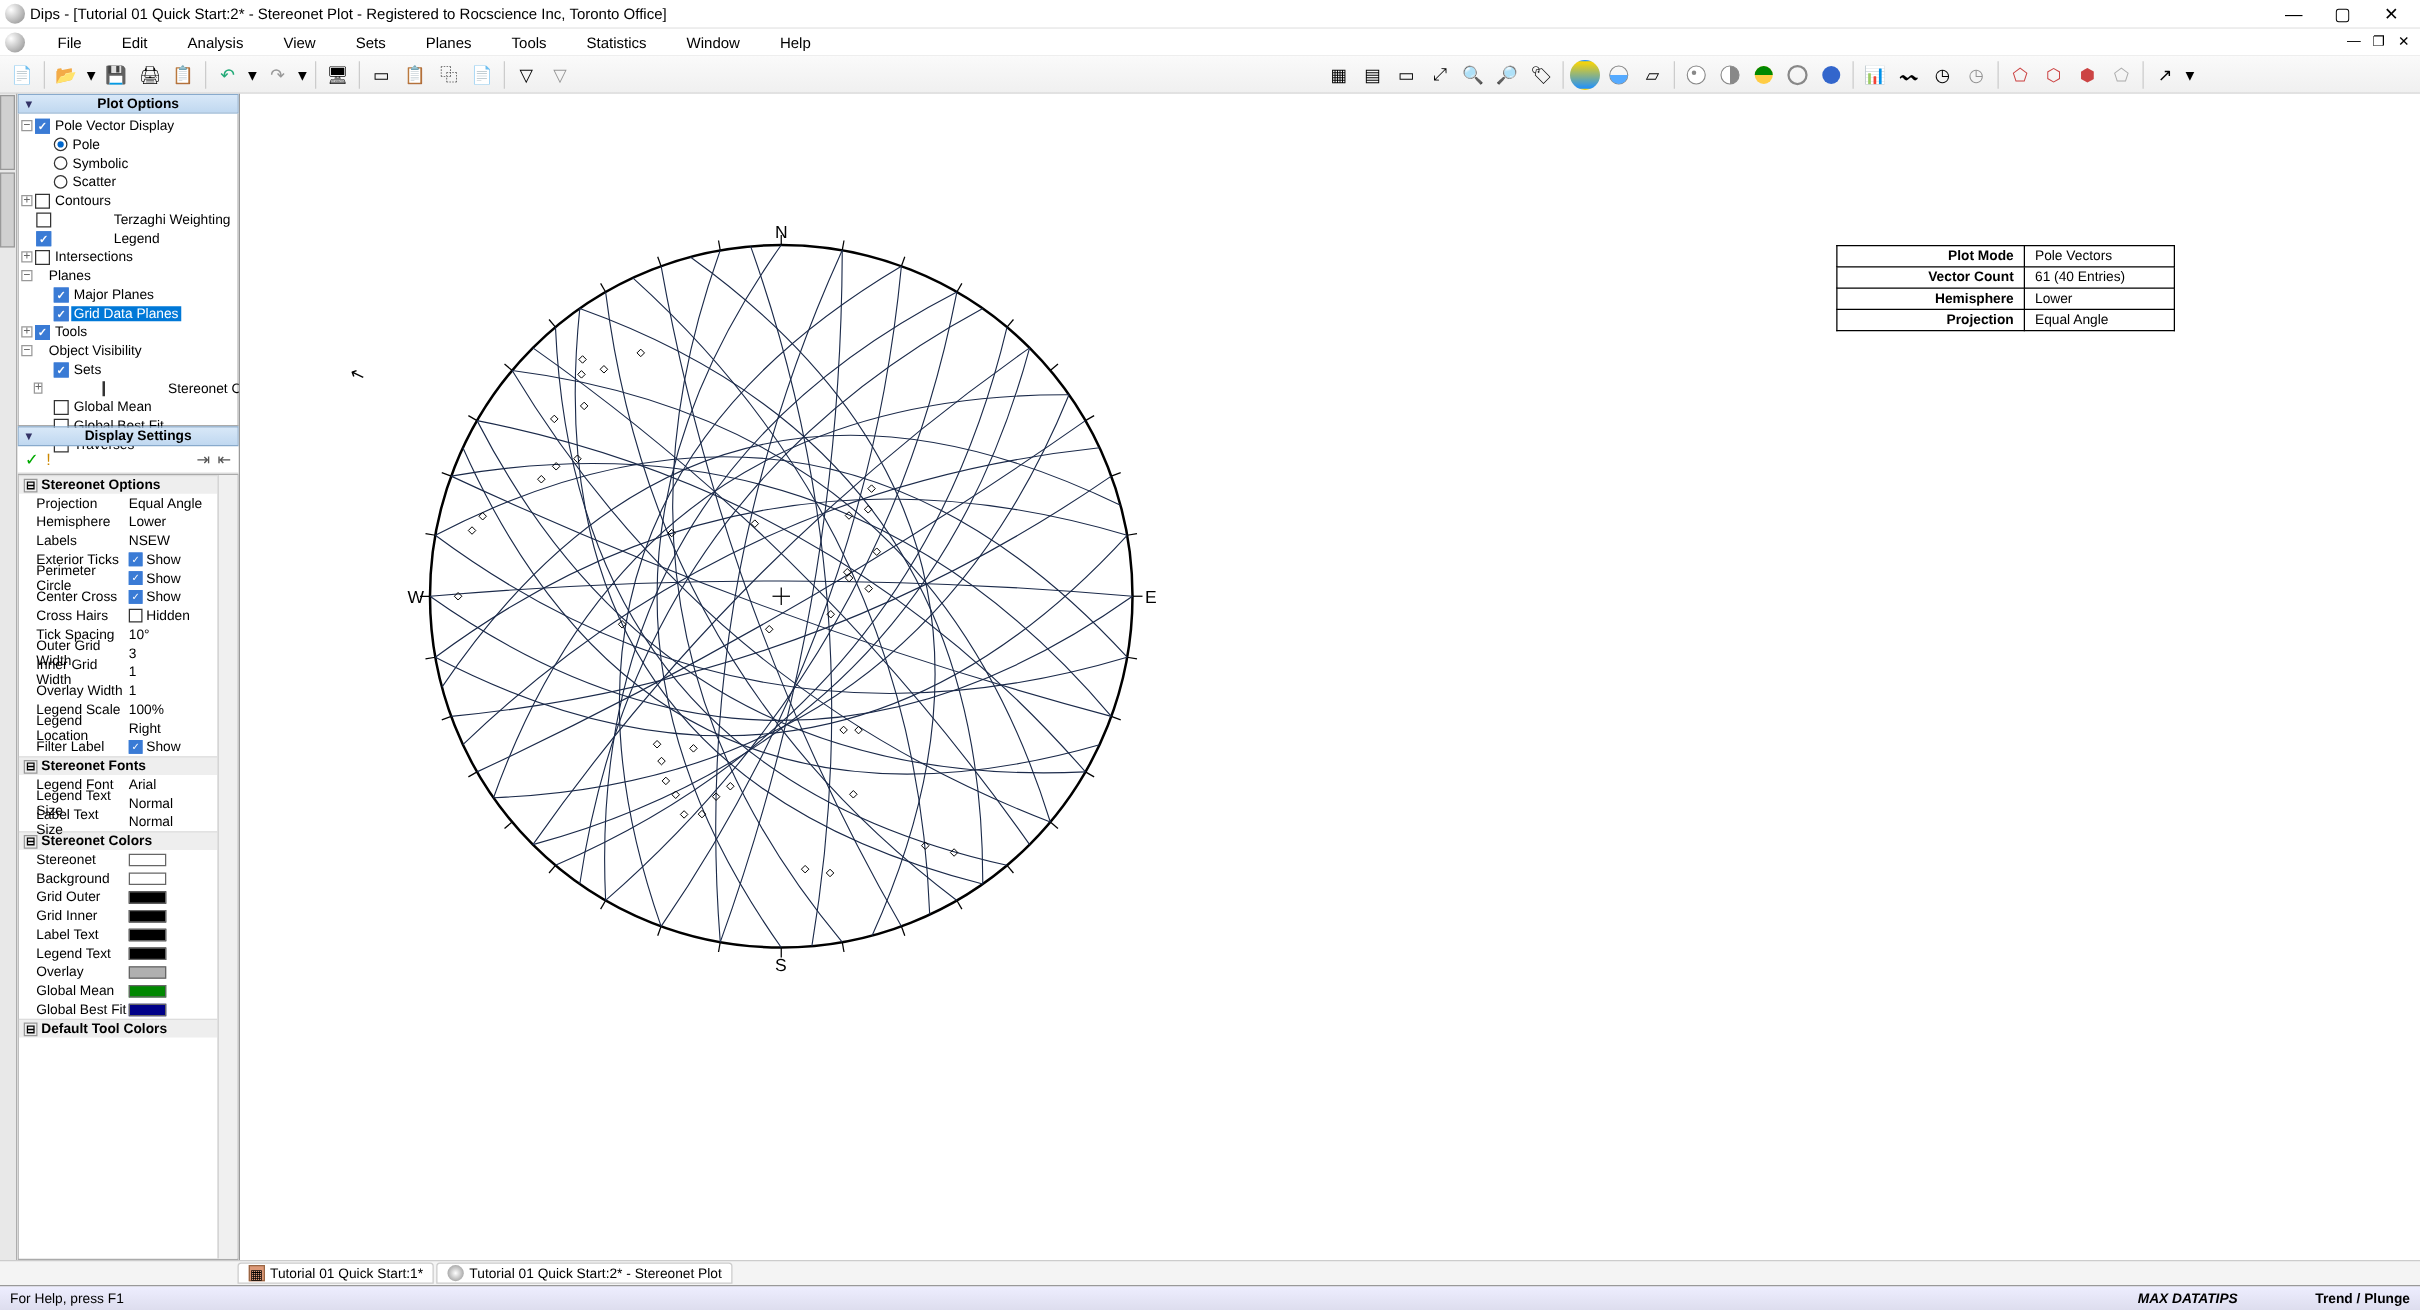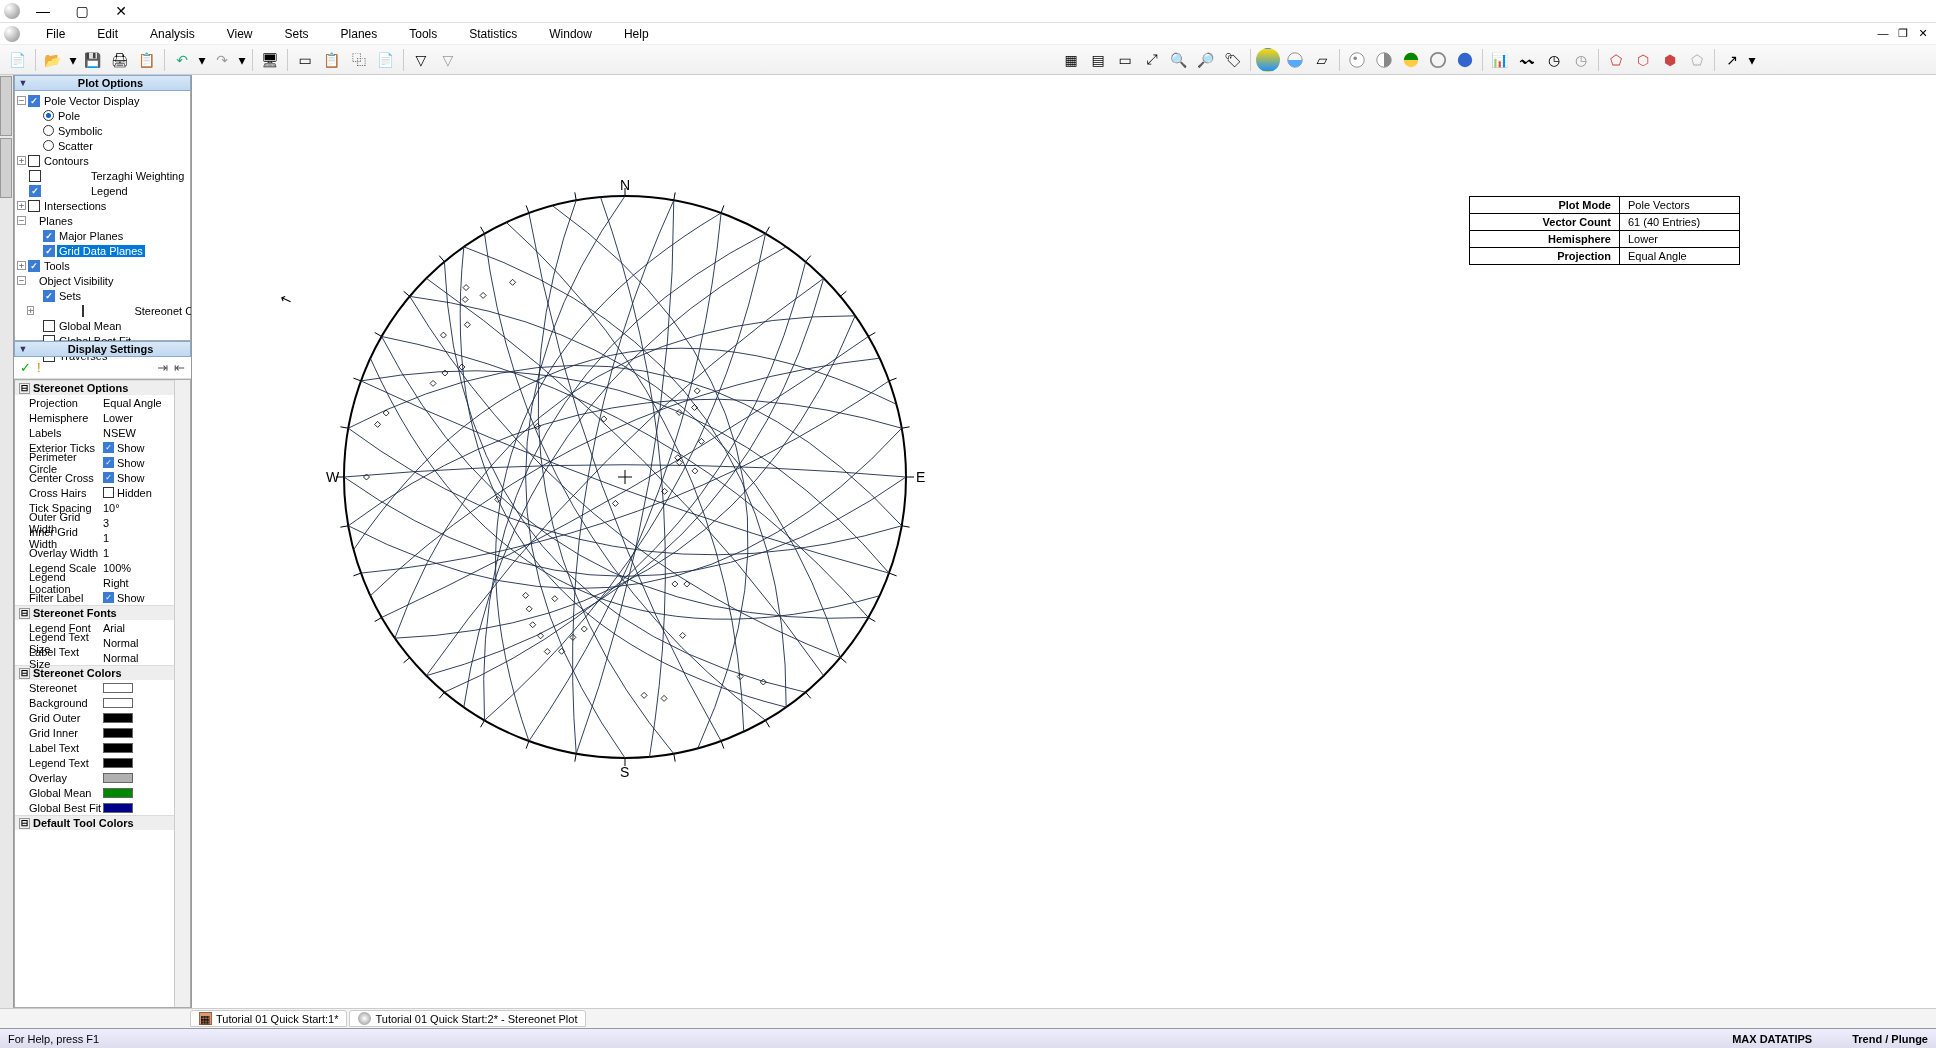--- a/index.html
+++ b/index.html
@@ -69,28 +69,29 @@
   .info-table td { border: 1px solid #000; padding: 2px 8px; background:#fff;}
   .info-table .hdr td { font-weight: bold; text-align:left;}
   .info-table .sym { width:50px; text-align:center;}
   .info-table .lbl{text-align:right;font-weight:bold;width:150px;}
   .info-table .val{width:120px;}
   
   .doctabs { height: 20px; background: #f4f4f4; border-top:1px solid #ccc; display:flex; align-items:center; padding-left:190px; gap:2px;}
   .doctab { display:flex; align-items:center; gap:4px; padding:1px 8px; border:1px solid #ccc; background:#fff; font-size:11px; border-radius:3px 3px 0 0;}
   .doctab .ico{width:13px;height:13px;}
   
-  .statusbar { height: 20px; background: linear-gradient(#eef,#dde); border-top: 1px solid #999; display: flex; align-items: center; font-size: 11px; padding: 0 8px; }
-  .statusbar .s1{flex:1;} .statusbar .s2{font-weight:bold;margin-right:40px;} .statusbar .s3{font-weight:bold;}
+  .statusbar { height: 20px; background: linear-gradient(#eef,#dde); border-top: 1px solid #999; display: flex; align-items: center; font-size: 11px; padding: 0 8px; gap: 32px; }
+  .statusbar .s1{flex:1;} .statusbar .s2{font-weight:bold;margin-right:30px;font-style:italic;} .statusbar .s3{font-weight:bold;}
 </style>
 </head>
 <body>
 
 <div class="titlebar">
   <div class="app-icon"></div>
+  <div class="title">Dips - [Tutorial 01 Quick Start:2* - Stereonet Plot - Registered to Rocscience Inc, Toronto Office]</div>
   <div class="win-btns">
     <div class="win-btn">—</div>
     <div class="win-btn">▢</div>
     <div class="win-btn">✕</div>
   </div>
 </div>
 
 <div class="menubar">
   <div class="app-icon"></div>
   <div class="menu-item">File</div>

